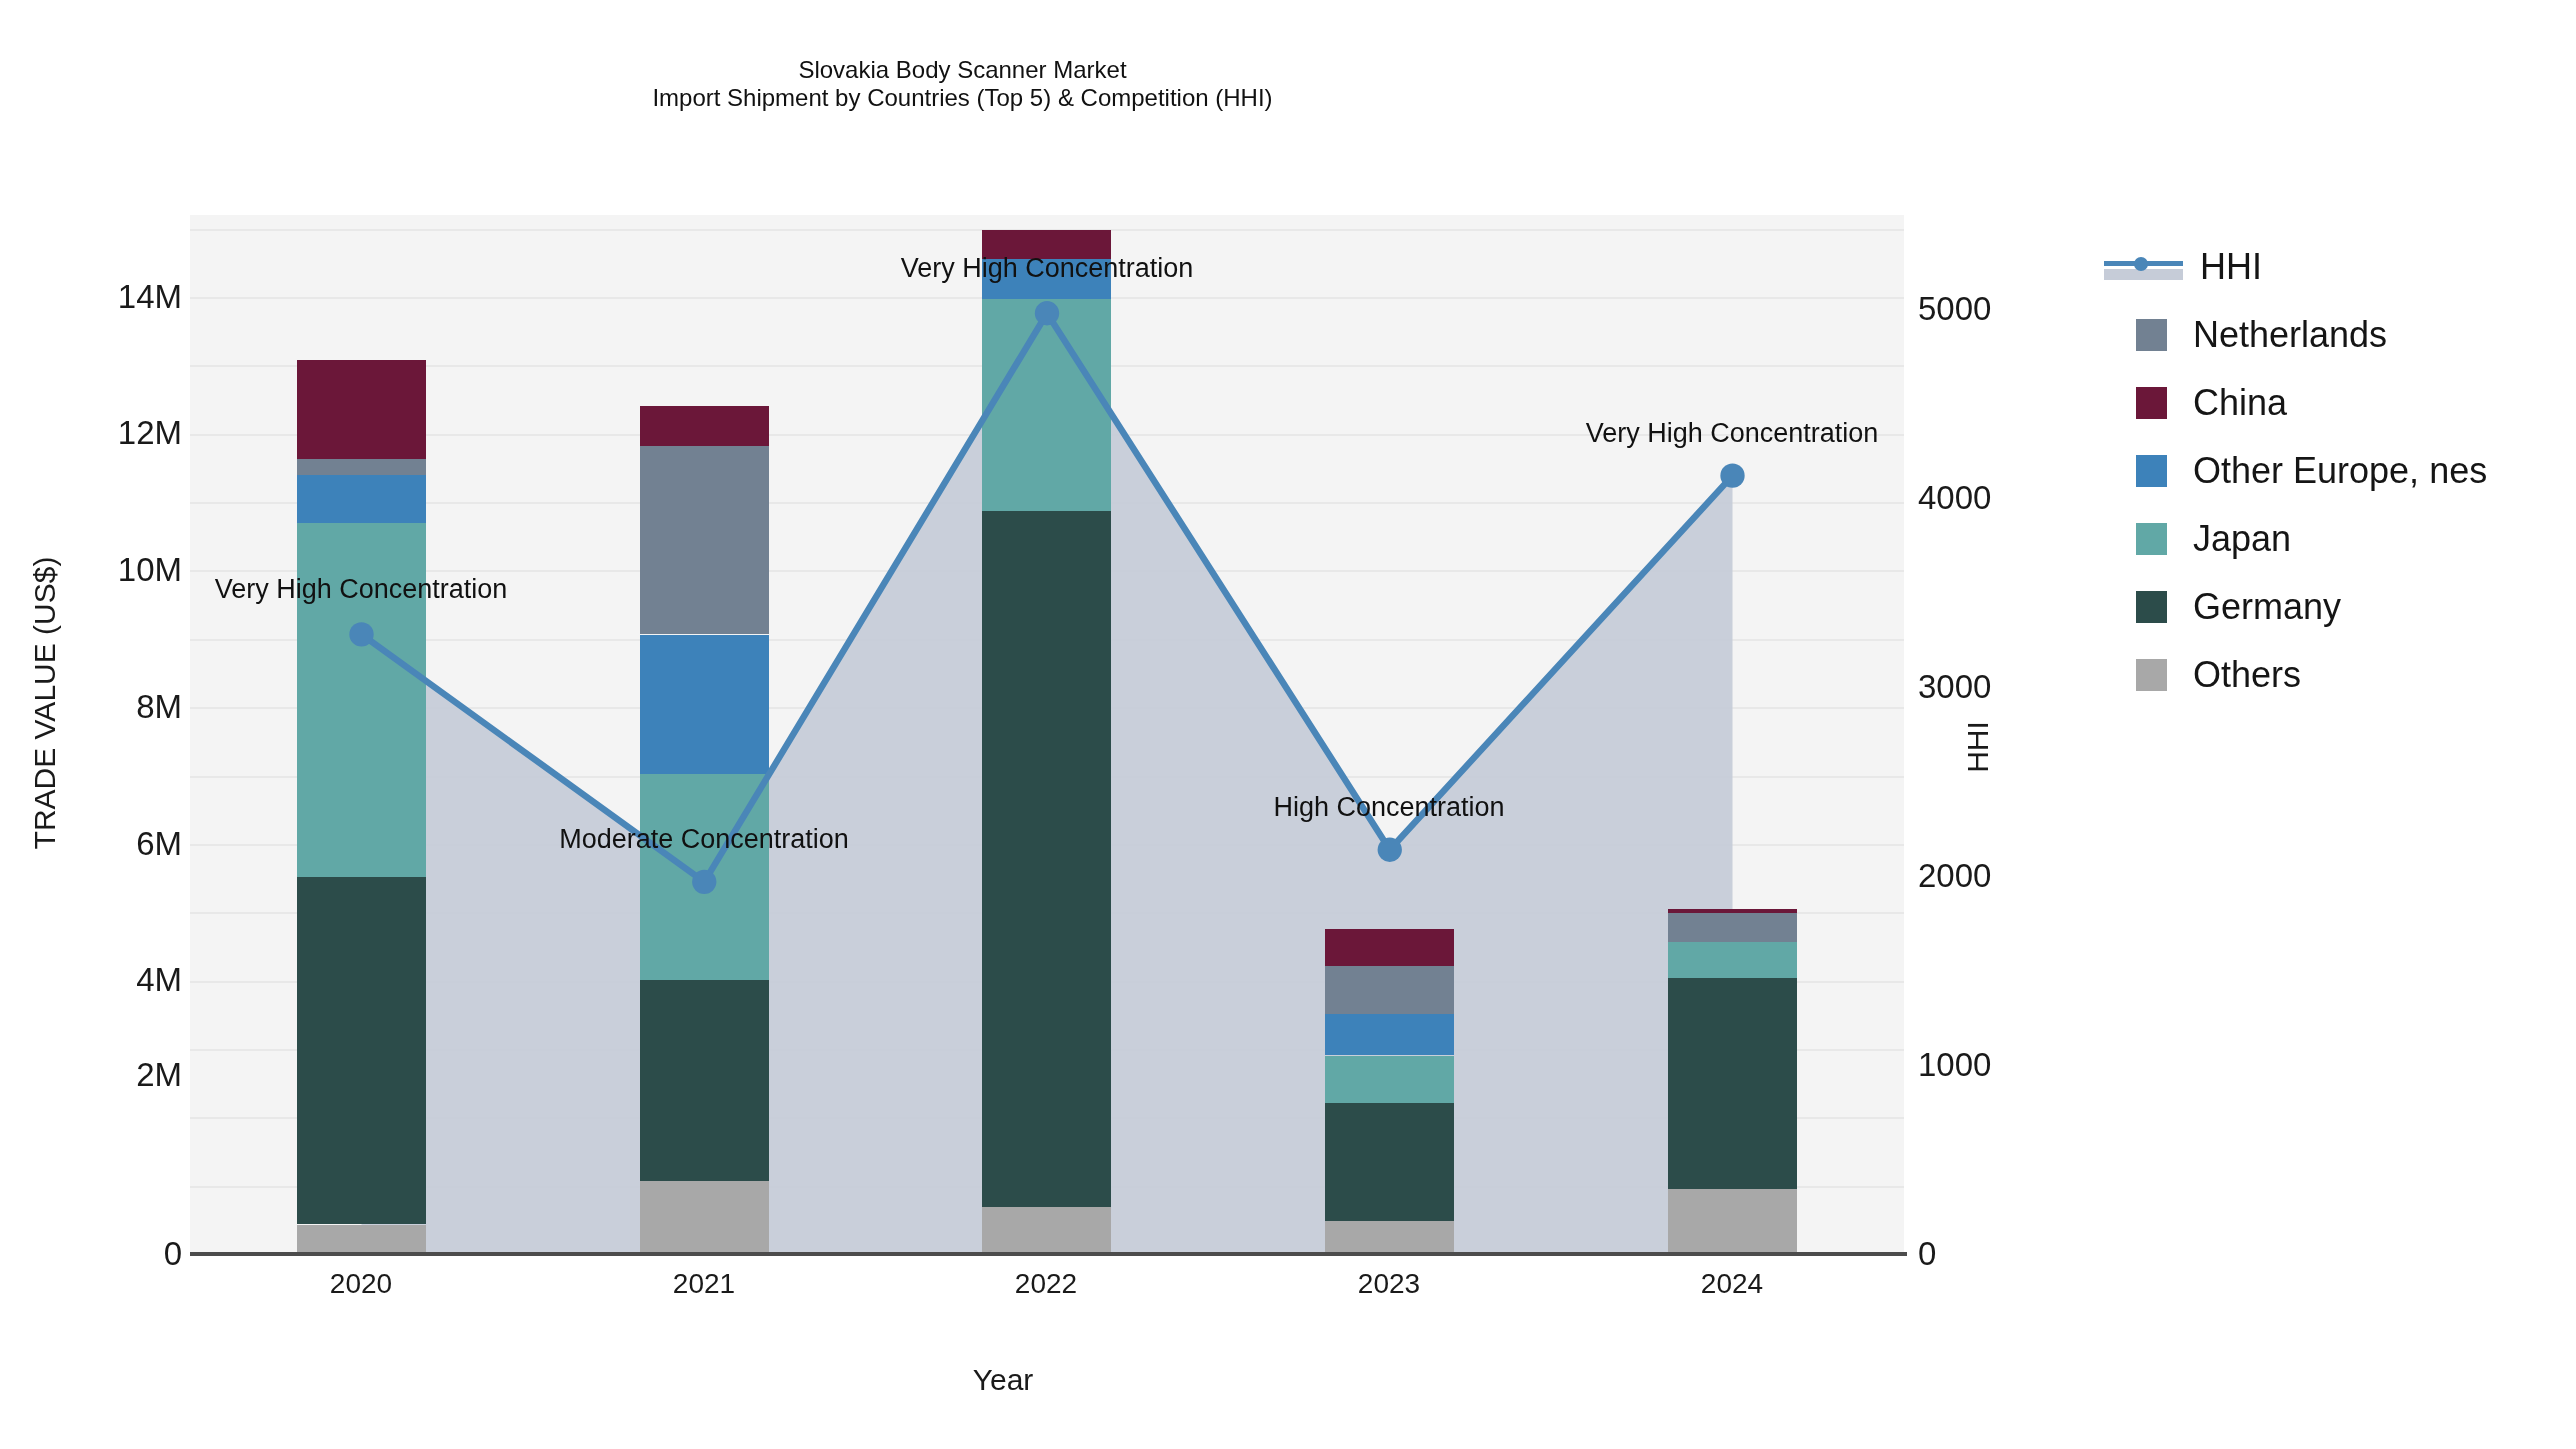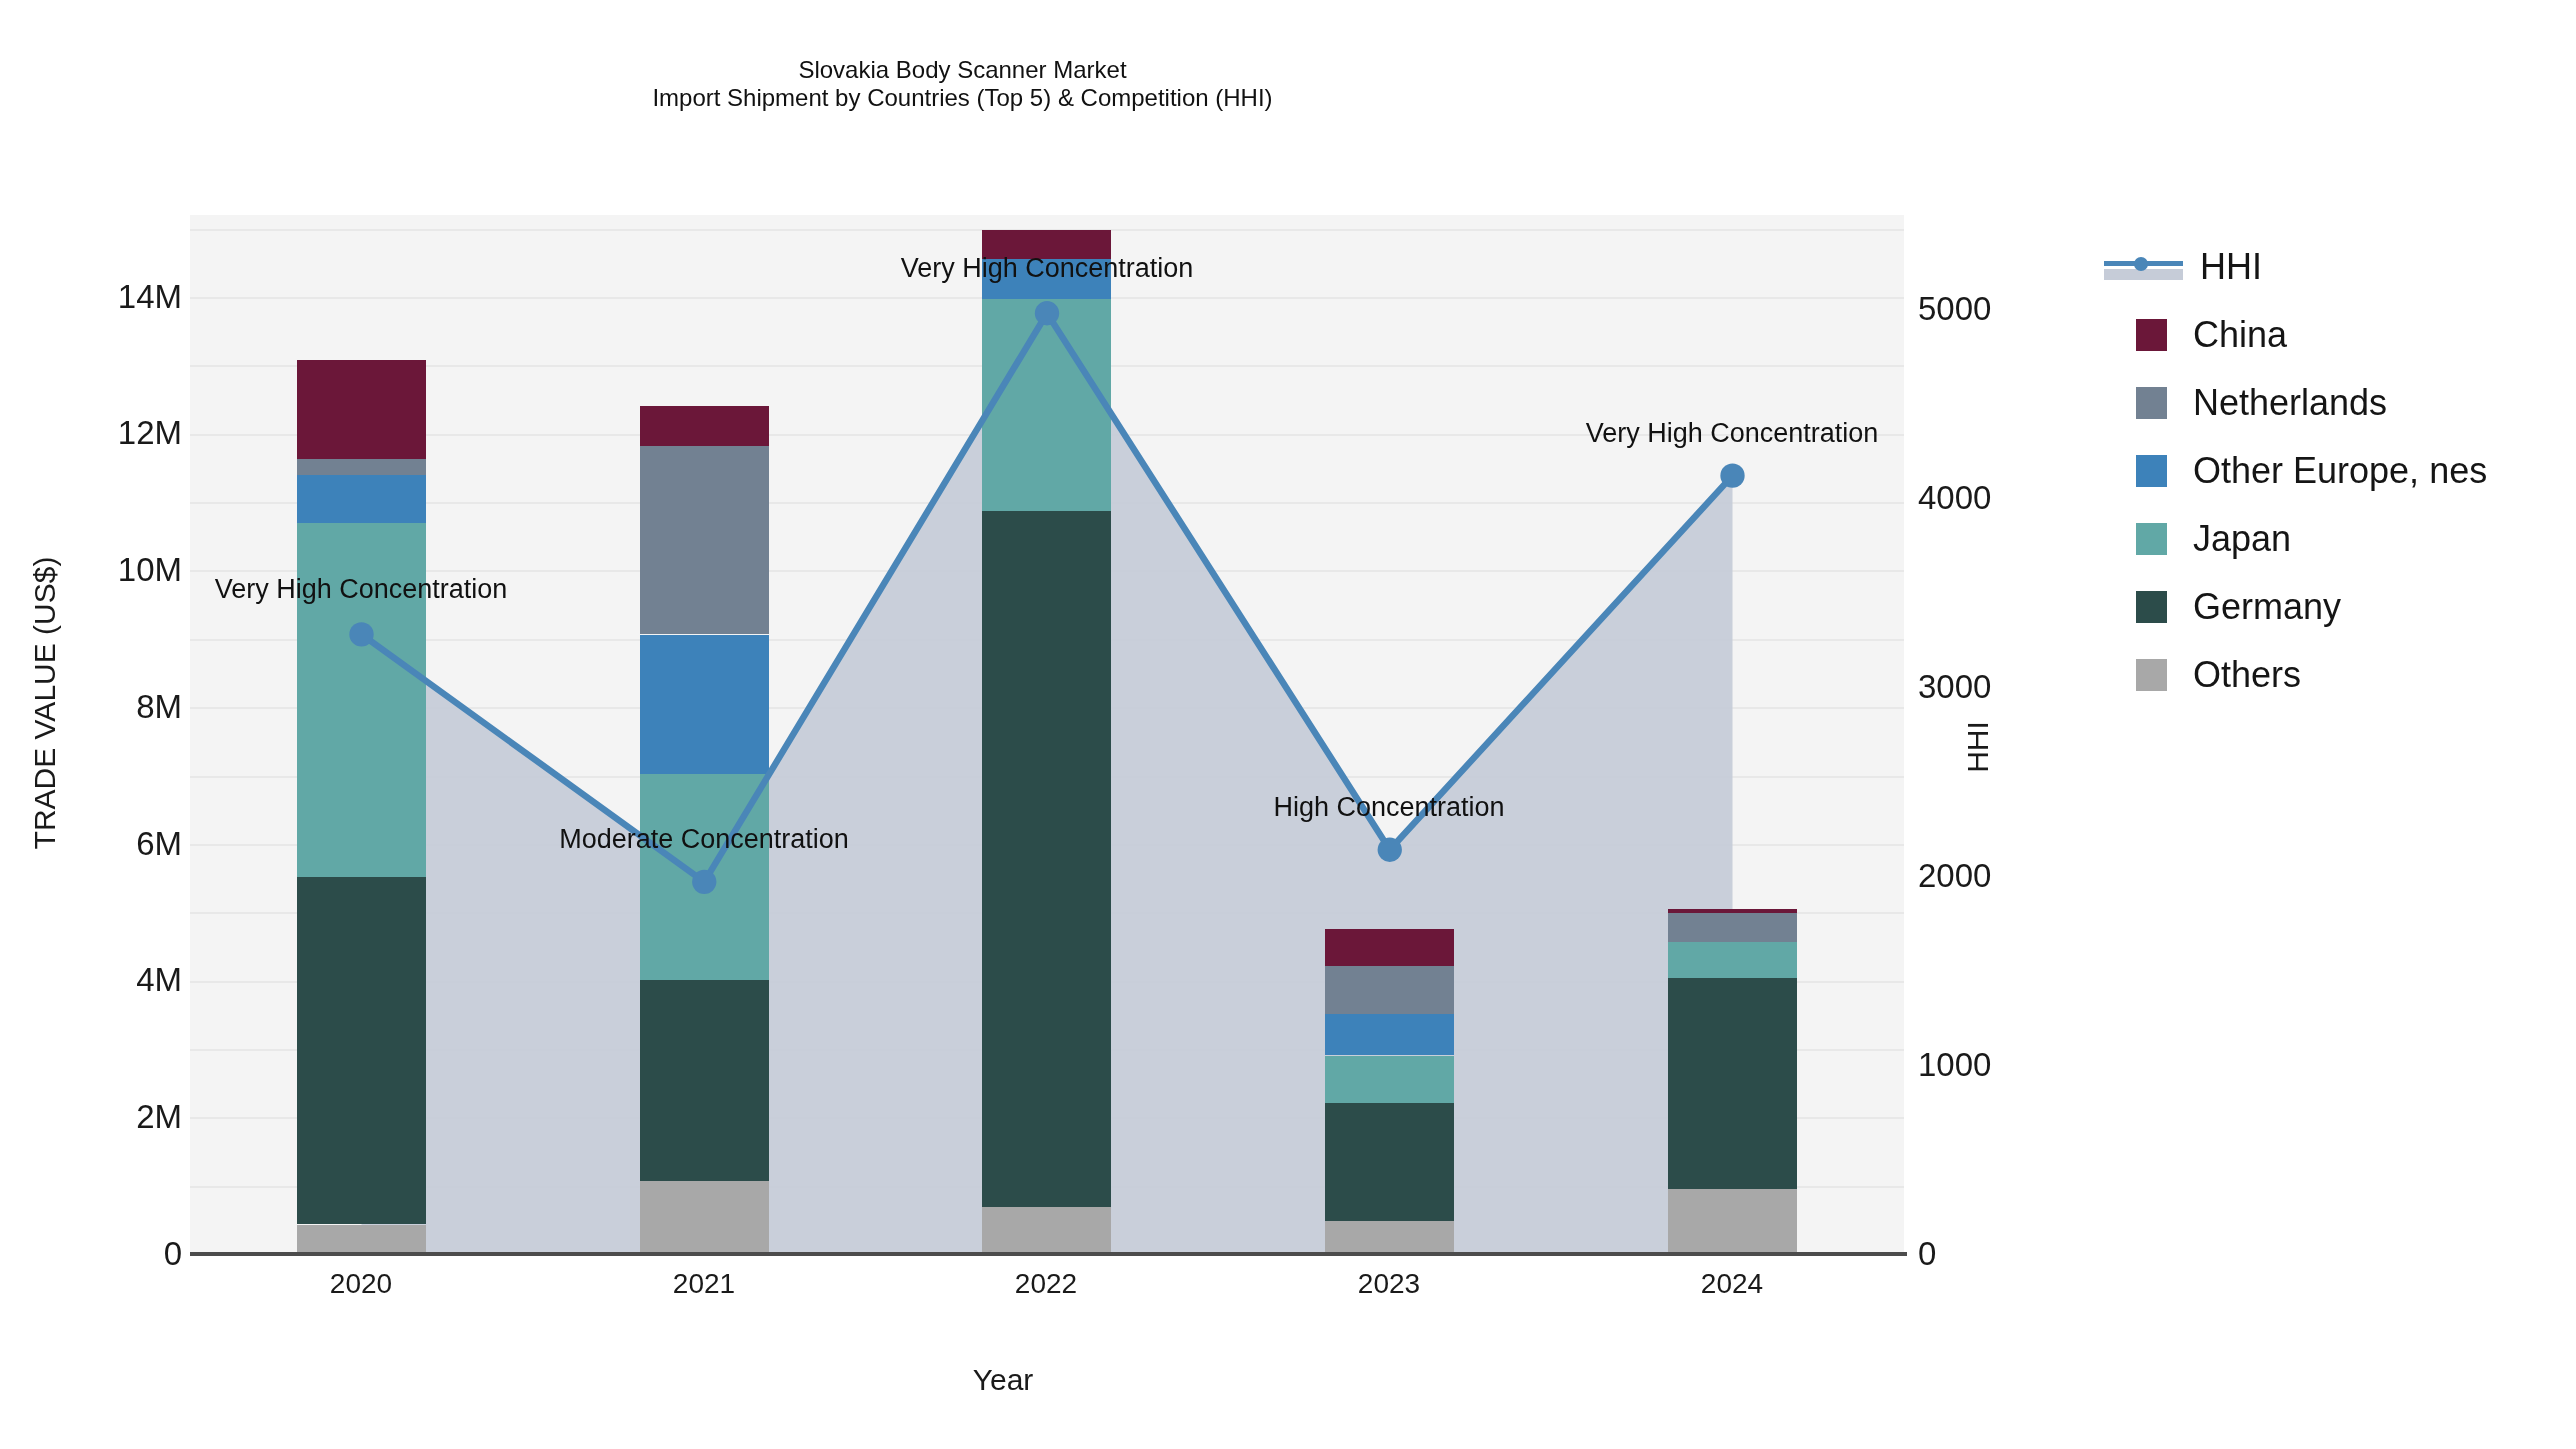--- a/index.html
+++ b/index.html
@@ -164,21 +164,21 @@
       <circle cx="718.5" cy="931.9200000000001" r="17" fill="#4a86b8"></circle>
       <circle cx="1197.5" cy="137.27999999999997" r="17" fill="#4a86b8"></circle>
       <circle cx="1676.5" cy="887.04" r="17" fill="#4a86b8"></circle>
       <circle cx="2155.5" cy="364.31999999999994" r="17" fill="#4a86b8"></circle>
     </svg>
 </div>
 <div id="baseline"></div>
 
 <div id="y-left-ticks">
     <div class="ytick" style="top: 1254px;">0</div>
-    <div class="ytick" style="top: 1117px;">2M</div>
+    <div class="ytick" style="top: 1075px;">2M</div>
     <div class="ytick" style="top: 980px;">4M</div>
     <div class="ytick" style="top: 844px;">6M</div>
     <div class="ytick" style="top: 707px;">8M</div>
     <div class="ytick" style="top: 570px;">10M</div>
     <div class="ytick" style="top: 433px;">12M</div>
     <div class="ytick" style="top: 297px; text-align: right;">14M</div>
   </div>
 <div id="y-right-ticks">
     <div class="ytick-r" style="top: 1254px;">0</div>
     <div class="ytick-r" style="top: 1065px;">1000</div>
@@ -212,28 +212,28 @@
     <span class="legend-line">
       <span class="ll-fill"></span>
         <span class="ll-bar"></span>
         <span class="ll-dot"></span>
     </span>
     <span id="legend-line-gap"></span>
     <span class="legend-label">HHI</span>
   </div>
   <div id="legend-items">
       <div class="legend-row">
+        <span class="legend-swatch" style="background: rgb(114, 129, 146); margin-left: 31.5px;"></span>
+        <span class="legend-label">Netherlands</span>
+      </div>
+      <div class="legend-row">
         <span class="legend-swatch" style="background: rgb(107, 23, 57); margin-left: 31.5px;"></span>
         <span class="legend-label">China</span>
       </div>
       <div class="legend-row">
-        <span class="legend-swatch" style="background: rgb(114, 129, 146); margin-left: 31.5px;"></span>
-        <span class="legend-label">Netherlands</span>
-      </div>
-      <div class="legend-row">
         <span class="legend-swatch" style="background: rgb(61, 130, 186); margin-left: 31.5px;"></span>
         <span class="legend-label">Other Europe, nes</span>
       </div>
       <div class="legend-row">
         <span class="legend-swatch" style="background: rgb(97, 168, 166); margin-left: 31.5px;"></span>
         <span class="legend-label">Japan</span>
       </div>
       <div class="legend-row">
         <span class="legend-swatch" style="background: rgb(44, 76, 74); margin-left: 31.5px;"></span>
         <span class="legend-label">Germany</span>

